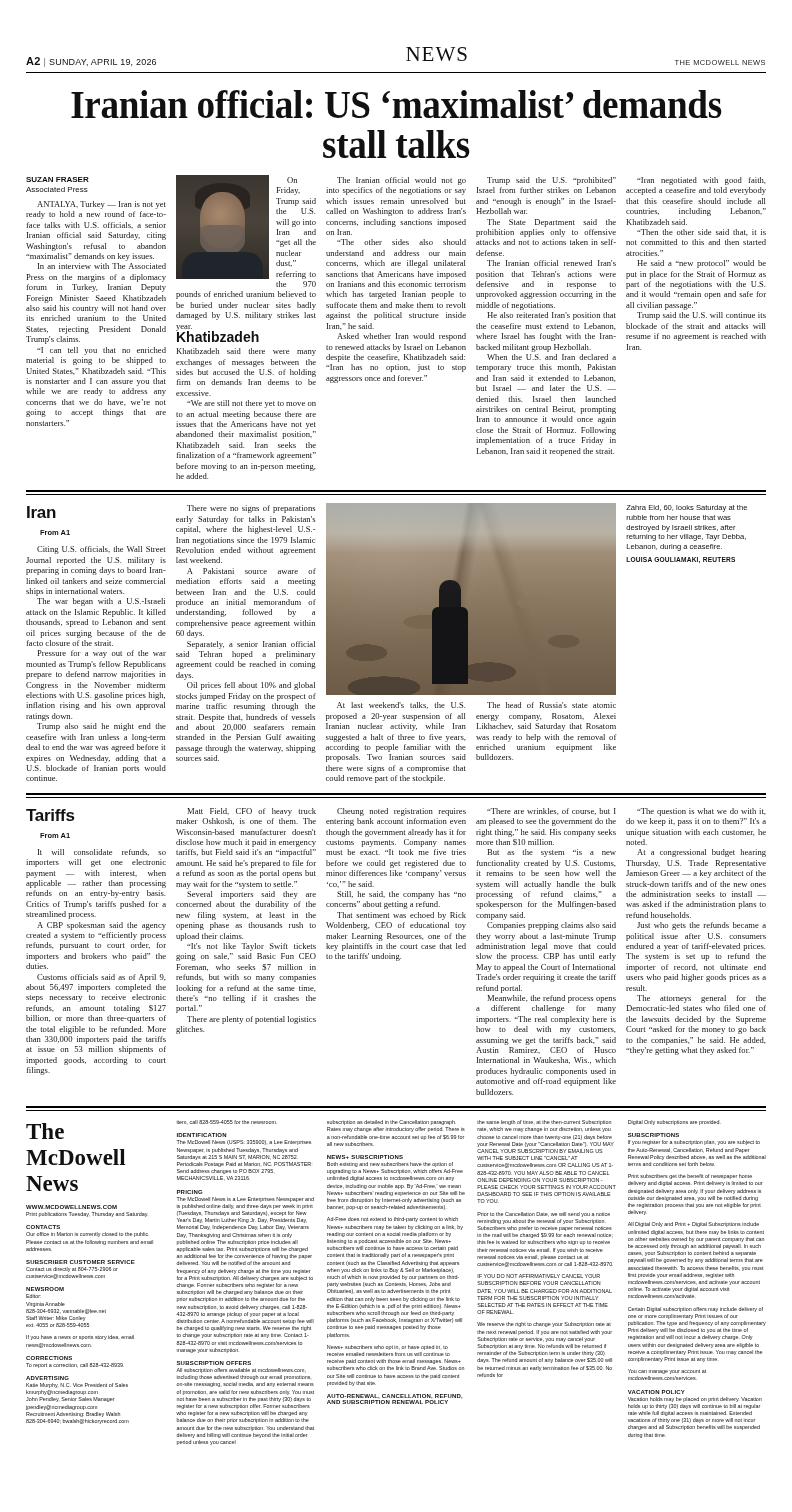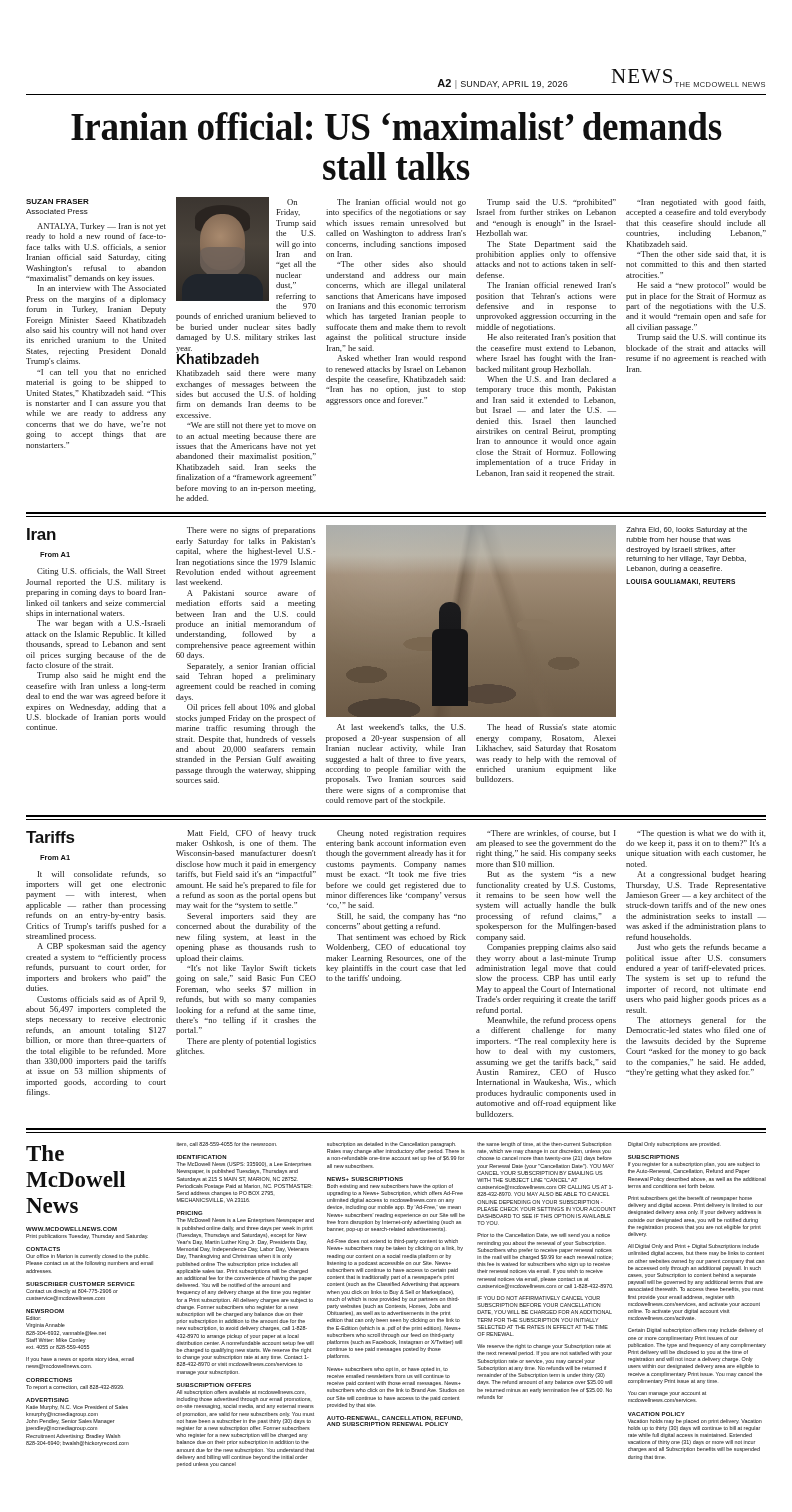--- a/index.html
+++ b/index.html
@@ -1,20 +1,20 @@
 <!DOCTYPE html>
 <html><head>
 <meta charset="utf-8">
 <style>
   html,body{margin:0;padding:0;background:#fff;}
   body{width:792px;height:1512px;font-family:"Liberation Serif",serif;color:#111;}
   .page{width:792px;height:1512px;position:relative;box-sizing:border-box;padding:0 26px;}
 
   
-  .topbar{display:flex;align-items:flex-end;justify-content:flex-end;padding-top:64px;padding-bottom:3px;}
+  .topbar{display:flex;align-items:flex-end;justify-content:space-between;padding-top:42px;padding-bottom:3px;}
   .folio{font-family:"Liberation Sans",sans-serif;font-size:9px;letter-spacing:.2px;color:#111;}
   .folio .pg{font-weight:bold;font-size:11px;}
   .folio .sep{padding:0 3px;color:#777;}
   .section-name{font-family:"Liberation Serif",serif;font-size:21px;letter-spacing:1px;color:#111;margin-left:43px;}
   .paper-name{font-family:"Liberation Sans",sans-serif;font-size:7.5px;letter-spacing:.4px;color:#222;}
   .rule-thin{border-top:1px solid #000;margin-top:2px;}
 
   
   h1.headline{
     font-family:"Liberation Serif",serif;
@@ -167,20 +167,21 @@
 
   <div class="divider"></div>
 
   <div class="cols">
 
     <div class="col">
       <div class="jump-title">Iran</div>
       <div class="from">From A1</div>
       <p class="body first">Citing U.S. officials, the Wall Street Journal reported the U.S. military is preparing in coming days to board Iran-linked oil tankers and seize commercial ships in international waters.</p>
       <p class="body">The war began with a U.S.-Israeli attack on the Islamic Republic. It killed thousands, spread to Lebanon and sent oil prices surging because of the de facto closure of the strait.</p>
+      <p class="body">Pressure for a way out of the war mounted as Trump's fellow Republicans prepare to defend narrow majorities in Congress in the November midterm elections with U.S. gasoline prices high, inflation rising and his own approval ratings down.</p>
       <p class="body">Trump also said he might end the ceasefire with Iran unless a long-term deal to end the war was agreed before it expires on Wednesday, adding that a U.S. blockade of Iranian ports would continue.</p>
     </div>
 
     <div class="col">
       <p class="body first">There were no signs of preparations early Saturday for talks in Pakistan's capital, where the highest-level U.S.-Iran negotiations since the 1979 Islamic Revolution ended without agreement last weekend.</p>
       <p class="body">A Pakistani source aware of mediation efforts said a meeting between Iran and the U.S. could produce an initial memorandum of understanding, followed by a comprehensive peace agreement within 60 days.</p>
       <p class="body">Separately, a senior Iranian official said Tehran hoped a preliminary agreement could be reached in coming days.</p>
       <p class="body">Oil prices fell about 10% and global stocks jumped Friday on the prospect of marine traffic resuming through the strait. Despite that, hundreds of vessels and about 20,000 seafarers remain stranded in the Persian Gulf awaiting passage through the waterway, shipping sources said.</p>
     </div>
 

